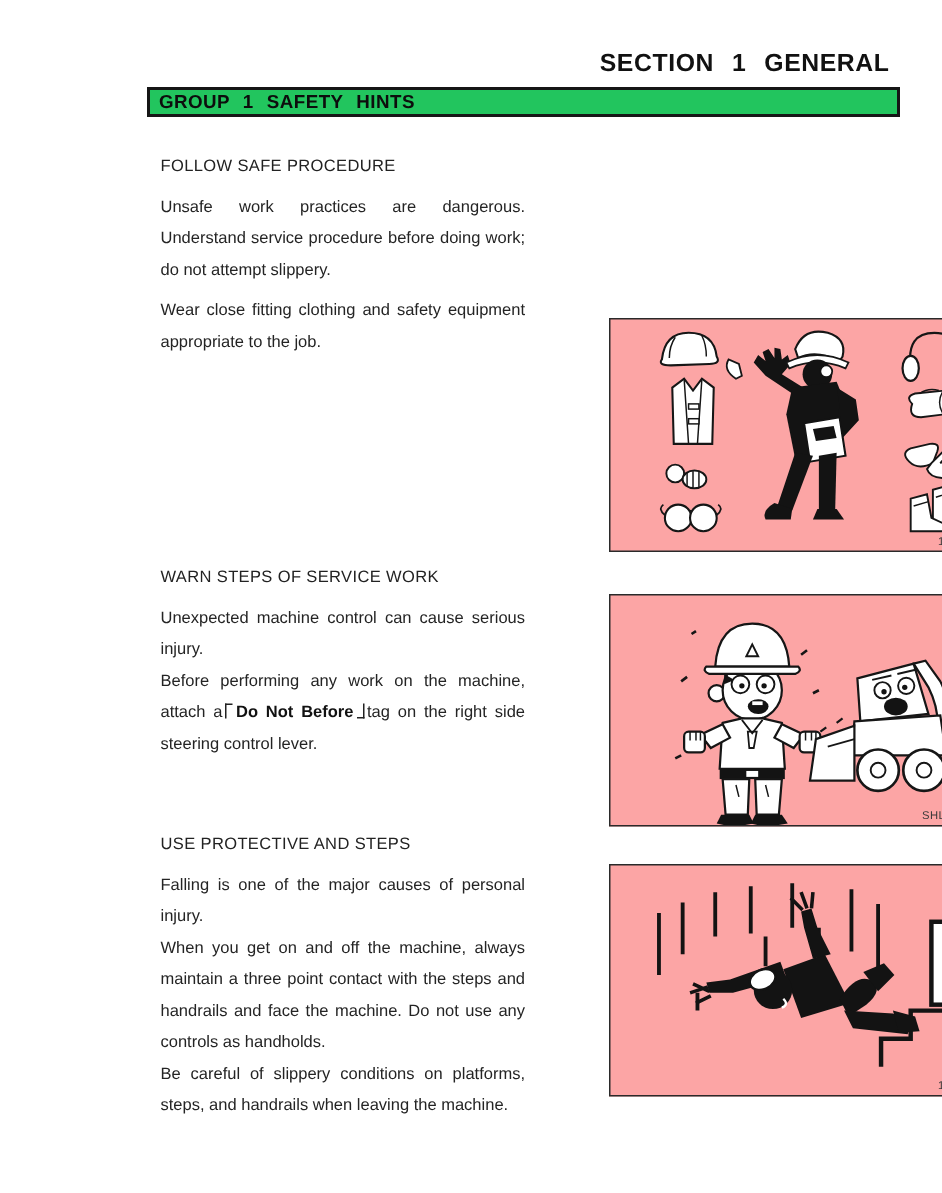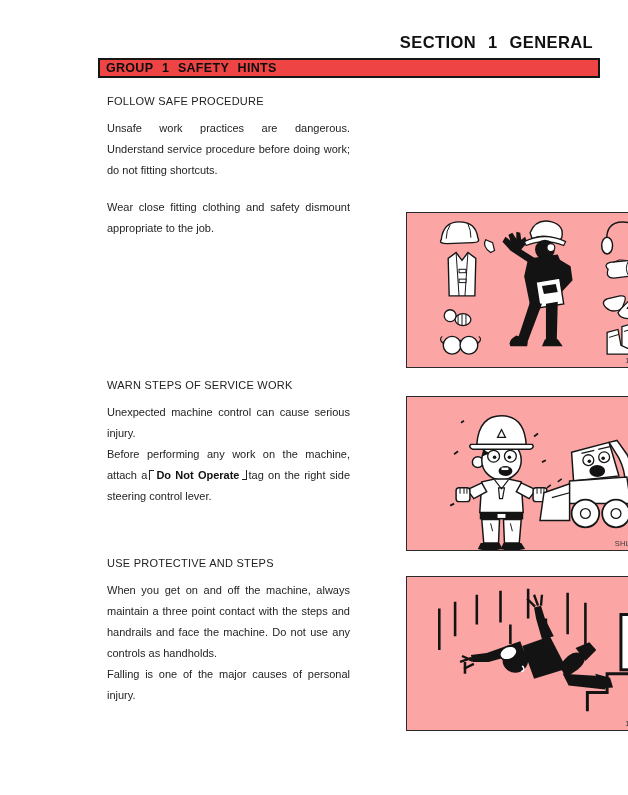--- a/index.html
+++ b/index.html
@@ -7,34 +7,34 @@
     position:relative; width:628px; height:795px; background:#fff;
     font-family:"Liberation Sans", sans-serif; color:#1d1d1d; overflow:hidden;margin-left:35px;
   }
   .section-title{
     position:absolute; top:33px; right:70px;
     font-size:16.5px; font-weight:bold; color:#111;
     letter-spacing:0.4px; word-spacing:7px; white-space:nowrap;
   }
   .group-bar{
     position:absolute; left:63px; top:58px; width:492px; height:16px;
-    background:#ef4444; border:2px solid #161616;
+    background:#22c55e; border:2px solid #161616;
     font-size:12.5px; font-weight:bold; line-height:16px;
     padding-left:6px; letter-spacing:0.3px; word-spacing:5px; color:#0d0d0d;
   }
   .text-block{ position:absolute; left:72px; width:243px; }
   .text-block h2{
     font-size:11px; font-weight:normal; margin:0 0 11px 0;
     letter-spacing:0.25px; color:#222;
   }
   .text-block p{
     font-size:11px; line-height:21px; margin:0;
     text-align:justify; color:#242424;
   }
-  .s1{top:95px} .s2{top:197px} .s3{top:379px} .s4{top:557px}
+  .s1{top:105px} .s2{top:197px} .s3{top:379px} .s4{top:557px}
   .figure{
     position:absolute; left:331px; width:267px;
     border:1.4px solid #2a2a2a; background:#fca5a5; box-sizing:border-box;
   }
   .f1{top:196px; height:156px} .f2{top:380px; height:155px} .f3{top:560px; height:155px}
   .figure svg{display:block; width:100%; height:100%;}
   .figure figcaption{
     position:absolute; right:4px; bottom:2px;
     font-size:7.5px; color:#3a3a3a; letter-spacing:0.3px;
   }
@@ -56,25 +56,25 @@
 <div class="page">
 
   <div class="section-title">SECTION 1 GENERAL</div>
 
   <div class="group-bar">
     <span>GROUP 1 SAFETY HINTS</span>
   </div>
 
   <section class="text-block s1">
     <h2>FOLLOW SAFE PROCEDURE</h2>
-    <p>Unsafe work practices are dangerous. Understand service procedure before doing work; do not fitting shortcuts.</p>
+    <p>Unsafe work practices are dangerous. Understand service procedure before doing work; do not attempt slippery.</p>
   </section>
 
   <section class="text-block s2">
-    <p>Wear close fitting clothing and safety dismount appropriate to the job.</p>
+    <p>Wear close fitting clothing and safety equipment appropriate to the job.</p>
   </section>
 
   <figure class="figure f1">
     <svg viewBox="0 0 231 156">
 
       <g stroke="#161616" fill="#fff" stroke-width="1.4">
         <path d="M16 27 Q18 9 34 9 Q51 9 53 25 Q56 30 48 30 L22 31 Q13 31 16 27 Z"></path>
         <path d="M25 12 Q21 18 21 26" fill="none" stroke-width="1"></path>
         <path d="M43 11 Q46 17 46 25" fill="none" stroke-width="1"></path>
       </g>
@@ -138,21 +138,21 @@
         <path d="M184 121 L195 118 L198 134 L209 139 L209 143 L184 143 Z"></path>
         <path d="M186 126 L196 123 M201 120 L211 117" fill="none" stroke-width="1"></path>
       </g>
     </svg>
     <figcaption>13031GE01</figcaption>
   </figure>
 
   <section class="text-block s3">
     <h2>WARN STEPS OF SERVICE WORK</h2>
     <p>Unexpected machine control can cause serious injury.</p>
-    <p><span>Before performing any work on the machine, attach a</span><span class="br-open"></span><strong>Do Not Operate</strong><span class="br-close"></span><span>tag on the right side steering control lever.</span></p>
+    <p><span>Before performing any work on the machine, attach a</span><span class="br-open"></span><strong>Do Not Before</strong><span class="br-close"></span><span>tag on the right side steering control lever.</span></p>
   </section>
 
   <figure class="figure f2">
     <svg viewBox="0 0 231 155">
 
       <g stroke="#161616" fill="#fff" stroke-width="1.5">
         <circle cx="53" cy="66" r="5.5"></circle>
         <circle cx="77" cy="64" r="20"></circle>
         <path d="M52 48 Q54 19 77 19 Q100 19 102 48 Z"></path>
         <path d="M46 48 L108 48 Q111 51 106 53 L48 53 Q43 51 46 48 Z"></path>
@@ -200,22 +200,23 @@
         <path d="M120 97 L146 88 L146 125 L116 125 Z"></path>
         <path d="M146 97 L128 102" fill="none" stroke-width="1.2"></path>
         <path d="M123 92 L127 89 M134 86 L138 83" fill="none" stroke-width="1.5"></path>
       </g>
     </svg>
     <figcaption>SHL8101SH01</figcaption>
   </figure>
 
   <section class="text-block s4">
     <h2>USE PROTECTIVE AND STEPS</h2>
+    <p>Falling is one of the major causes of personal injury.</p>
     <p>When you get on and off the machine, always maintain a three point contact with the steps and handrails and face the machine. Do not use any controls as handholds.</p>
-    <p>Falling is one of the major causes of personal injury.</p>
+    <p>Be careful of slippery conditions on platforms, steps, and handrails when leaving the machine.</p>
   </section>
 
   <figure class="figure f3">
     <svg viewBox="0 0 231 155">
 
       <g stroke="#131313" stroke-width="2.6" fill="none">
         <path d="M14 32 V74 M30 25 V60 M52 18 V48 M76 14 V46 M86 48 V68 M104 12 V42 M122 42 V62 M144 16 V58 M162 26 V74 M40 86 V98"></path>
       </g>
 
       <g stroke="#131313" fill="#fff">

